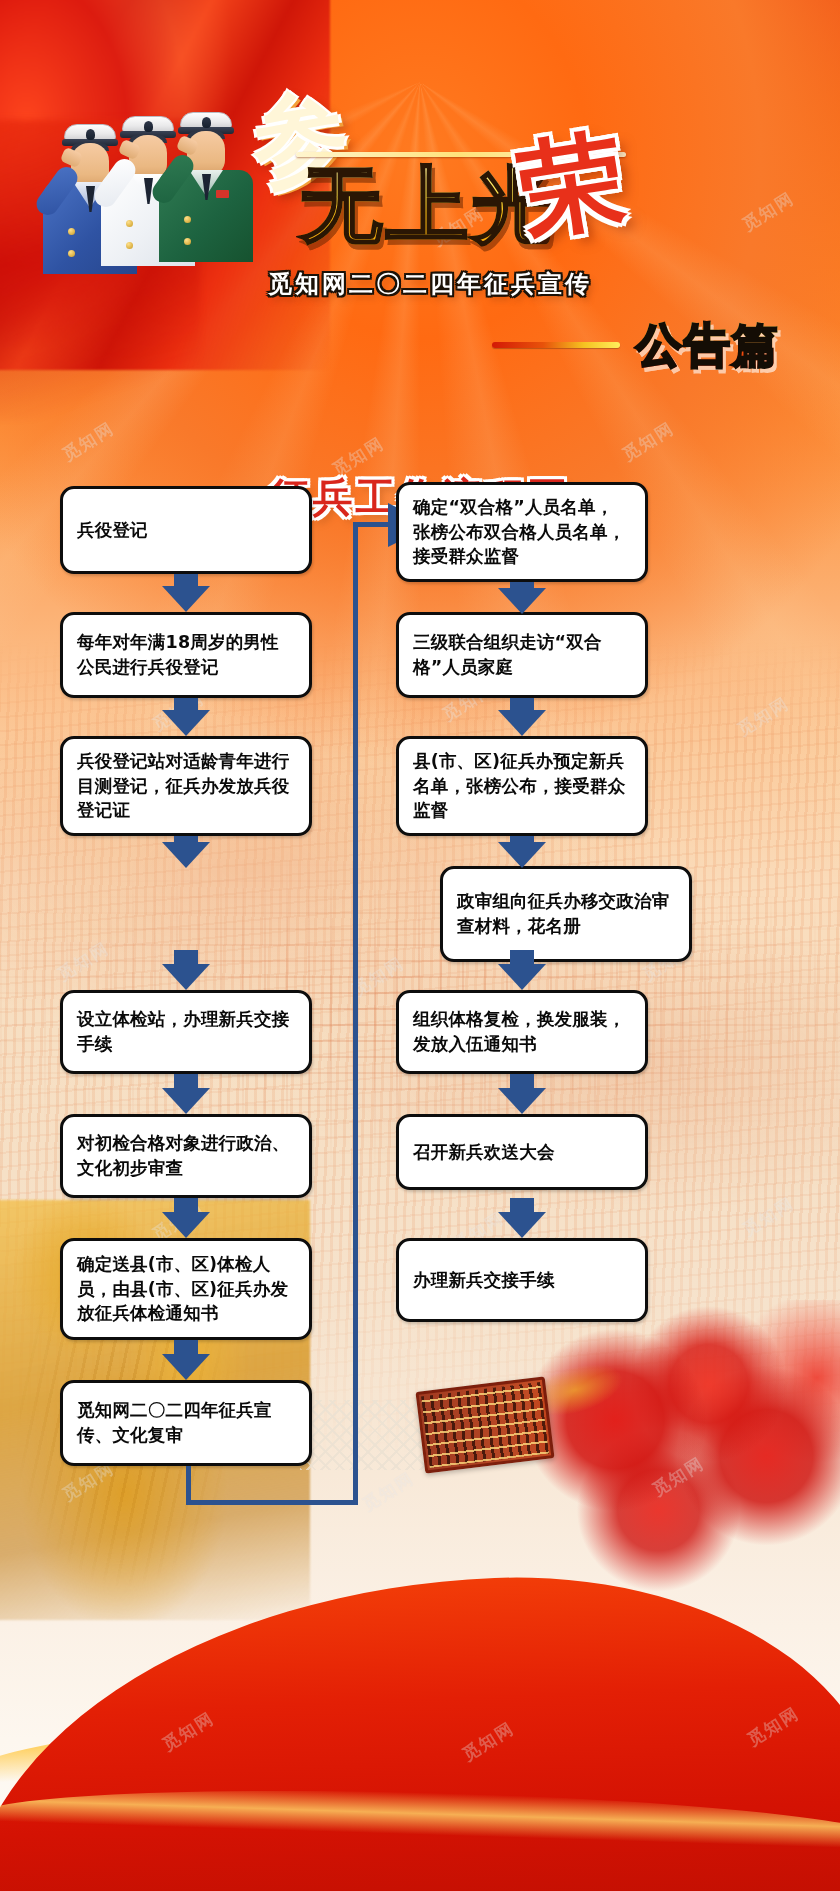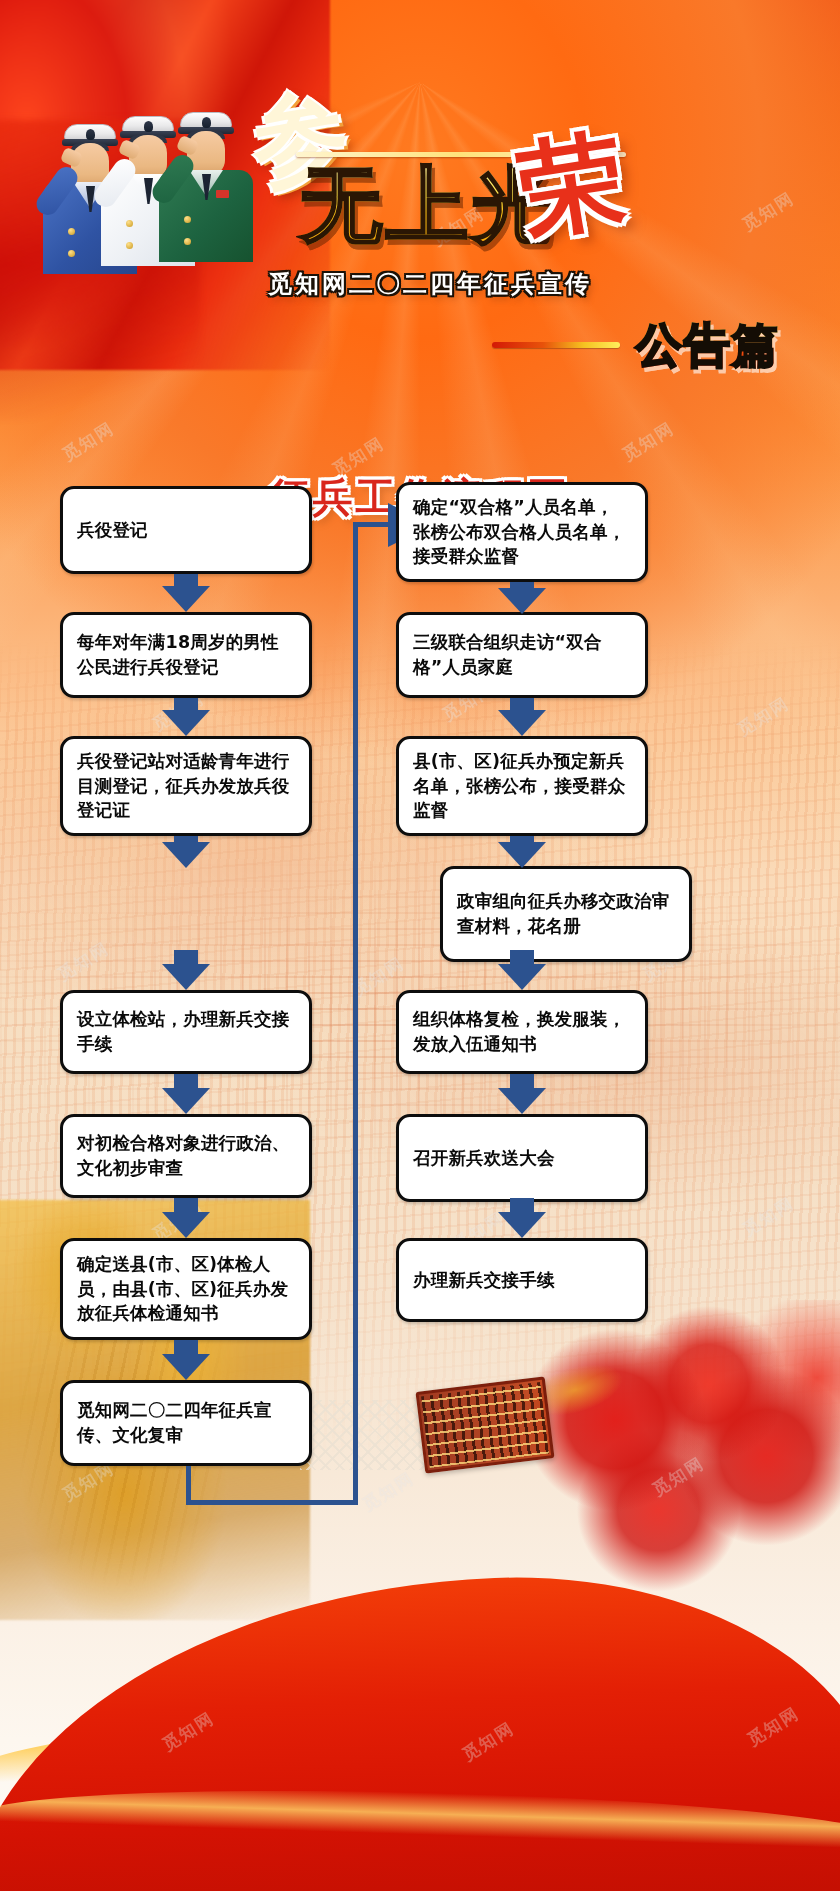--- a/index.html
+++ b/index.html
@@ -546,21 +546,21 @@
     </div>
     <div class="node" style="left:396px; top:736px; width:252px; height:100px;">
       <span>县(市、区)征兵办预定新兵名单，张榜公布，接受群众监督</span>
     </div>
     <div class="node" style="left:396px; top:866px; width:252px; height:96px;margin-left:44px;">
       <span>政审组向征兵办移交政治审查材料，花名册</span>
     </div>
     <div class="node" style="left:396px; top:990px; width:252px; height:84px;">
       <span>组织体格复检，换发服装，发放入伍通知书</span>
     </div>
-    <div class="node center" style="left:396px; top:1114px; width:252px; height:88px;">
+    <div class="node center" style="left:396px; top:1114px; width:252px; height:76px;">
       <span>召开新兵欢送大会</span>
     </div>
     <div class="node center" style="left:396px; top:1238px; width:252px; height:84px;">
       <span>办理新兵交接手续</span>
     </div>
 
     <div class="arrow-dn" style="left:498px; top:582px; height:30px;">
       <div class="s" style="height:10px;"></div>
         <div class="h" style="top:6px;"></div>
     </div>

